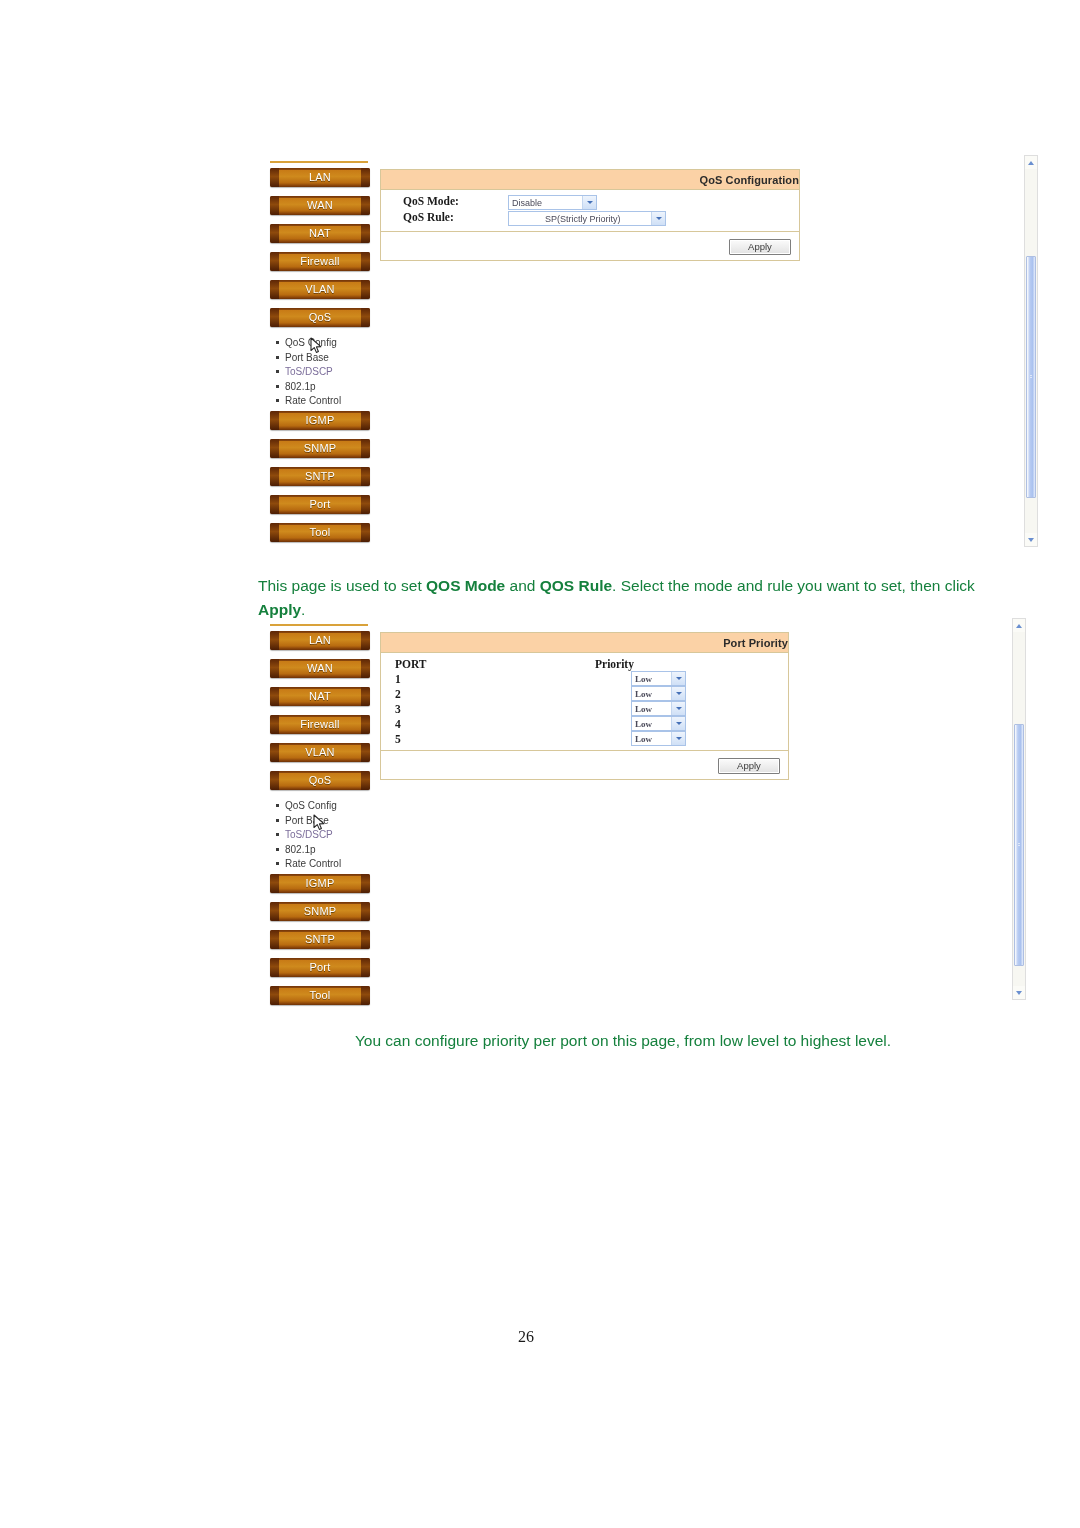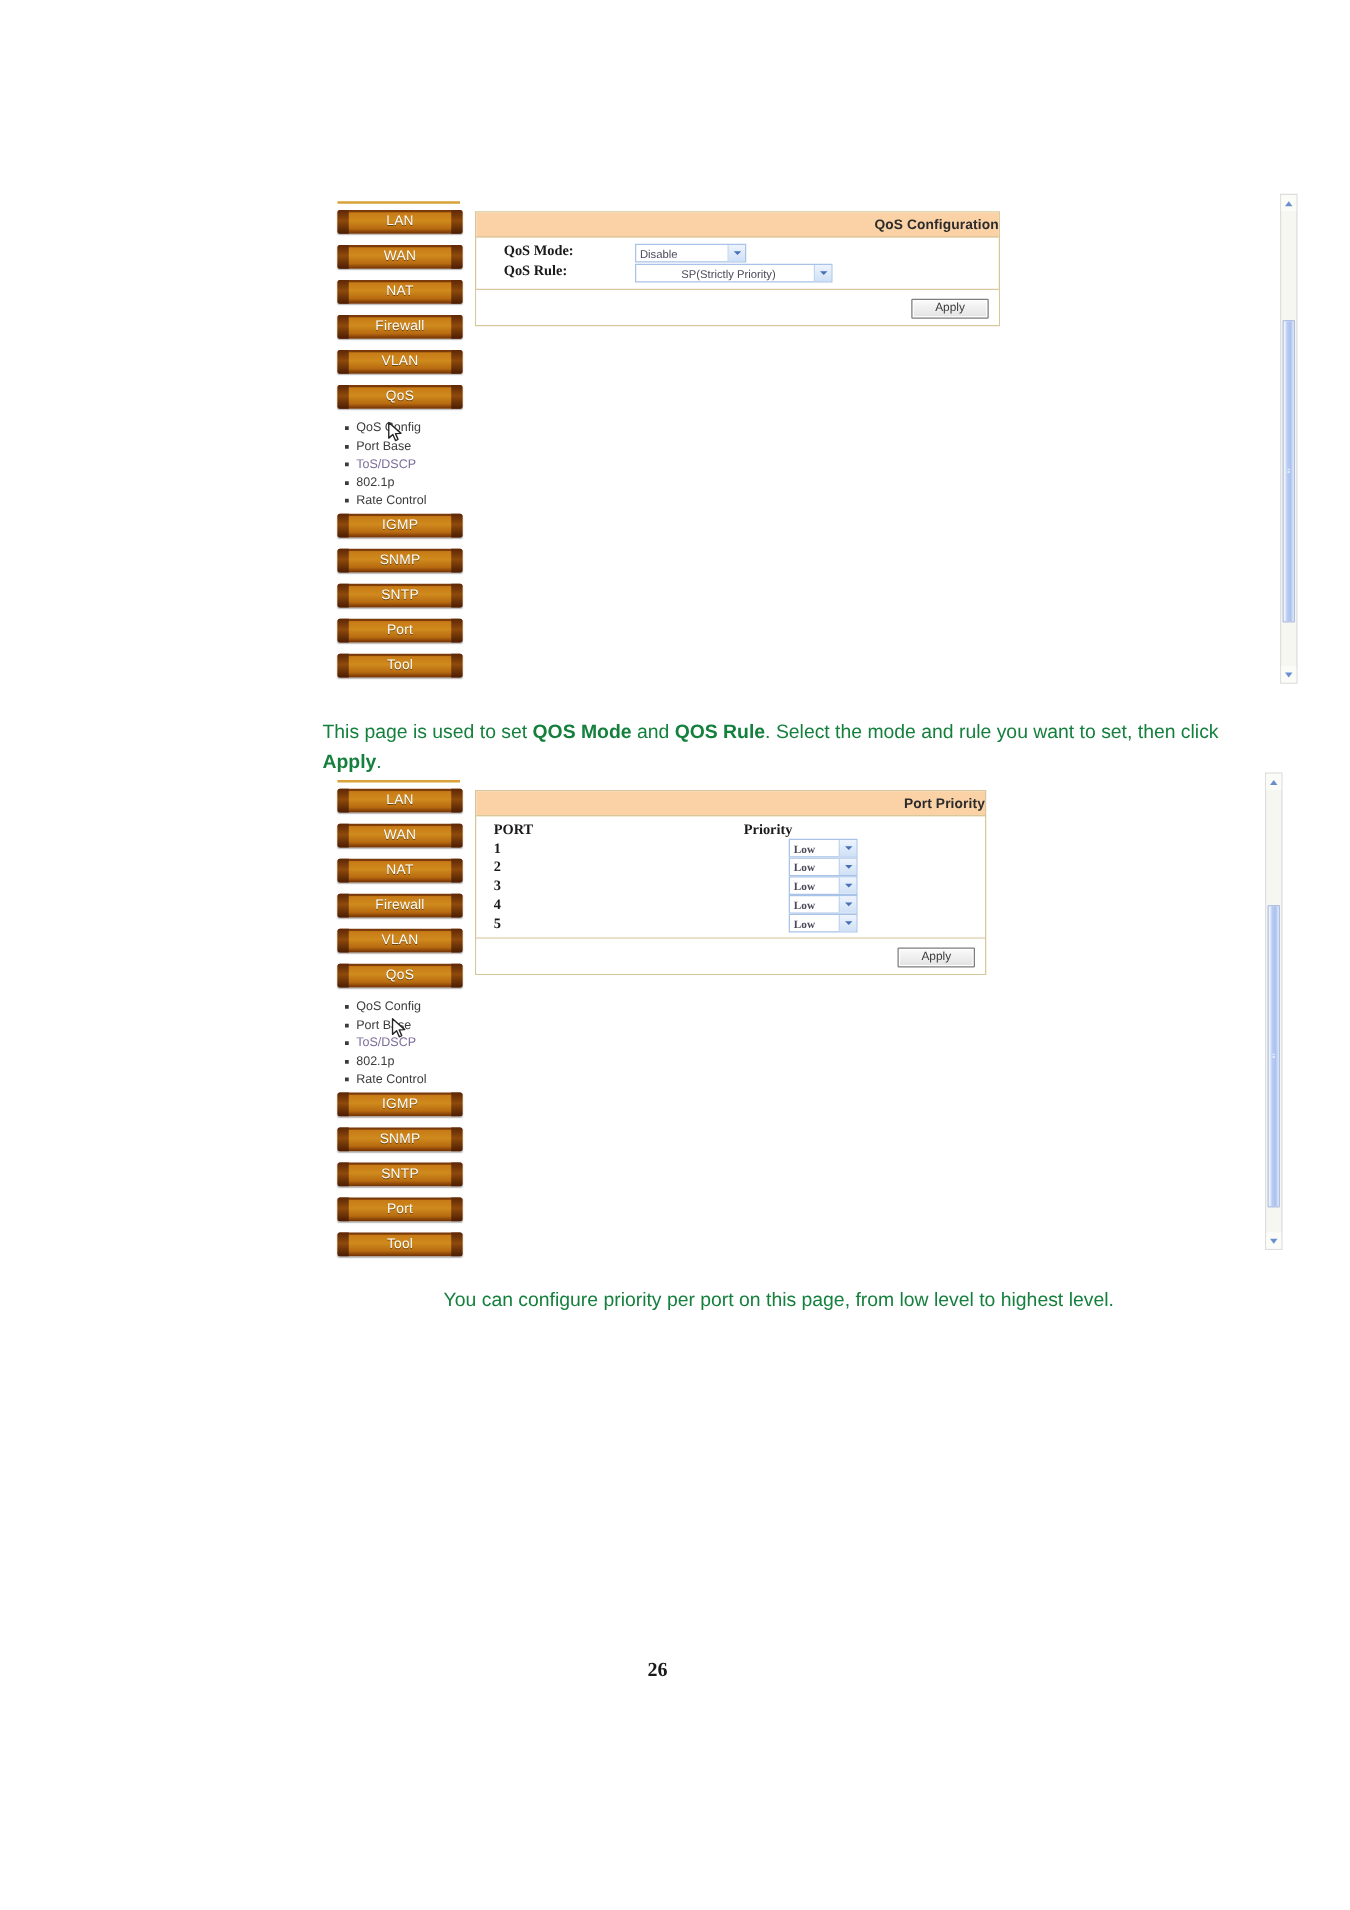--- a/index.html
+++ b/index.html
@@ -302,21 +302,20 @@
   
   .page-number {
     position: absolute;
     left: 0;
     top: 1328px;
     width: 1052px;
     text-align: center;
     font-family: "Liberation Serif", serif;
     font-size: 16px;
     color: #1a1a1a;
-    font-weight: bold;
   }
 </style>
 </head>
 <body>
 
 <div class="page">
 
   <div class="shot" id="shot-qos-config">
 
     <div class="sidebar">

